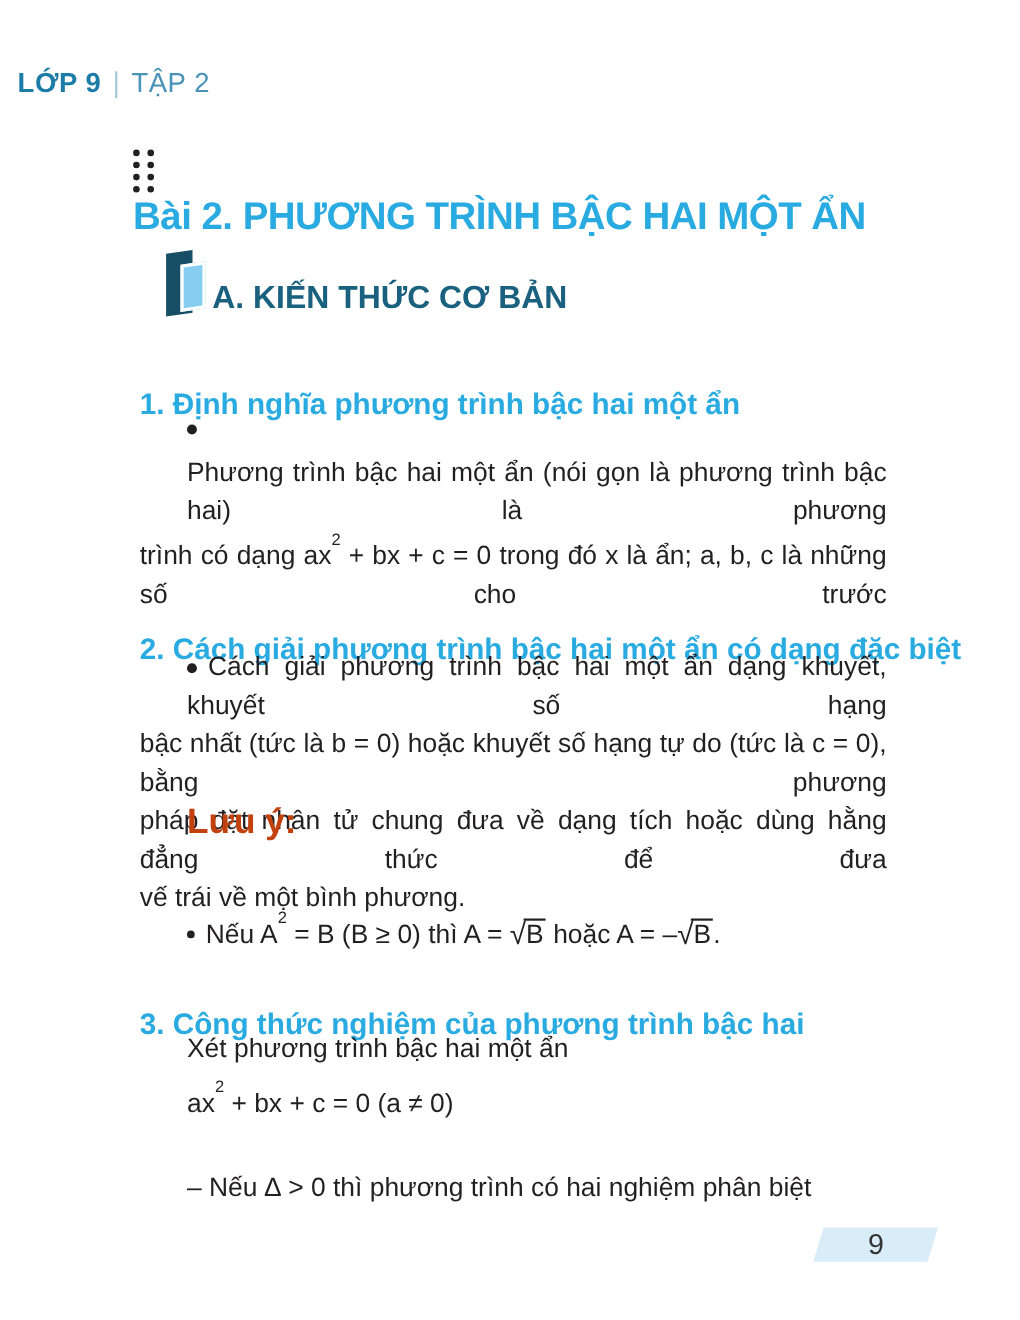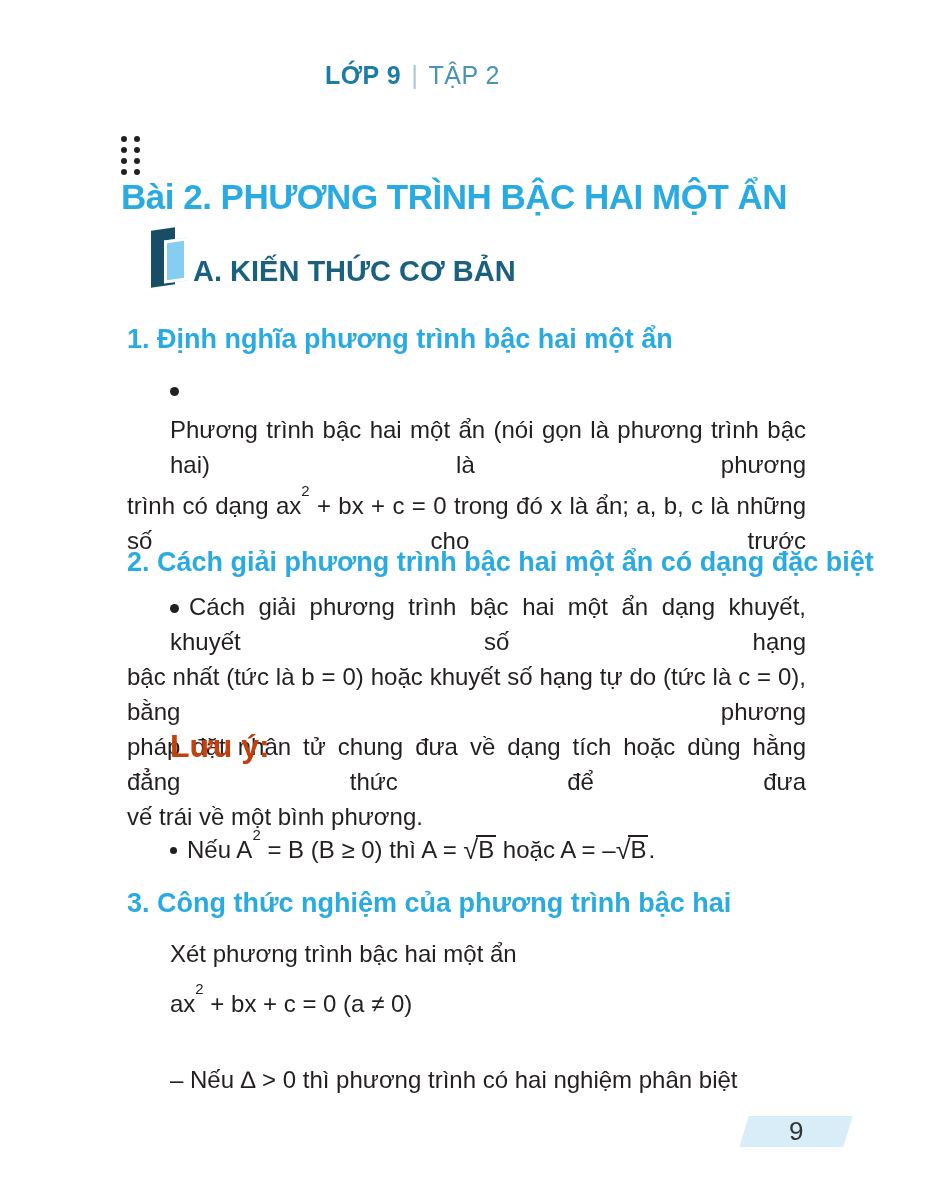--- a/index.html
+++ b/index.html
@@ -8,21 +8,21 @@
     width:927px;height:1200px;
     background:#ffffff;
     font-family:"Liberation Sans", sans-serif;
     color:#231f20;
     overflow:hidden;
   }
 
   
   .edition{
     position:absolute;top:60px;left:16px;right:118px;
-    text-align:center;font-size:25px;letter-spacing:0.5px;
+    text-align:left;font-size:25px;letter-spacing:0.5px;
   }
   .edition .grade{color:#1b7ca8;font-weight:bold;}
   .edition .sep{color:#a9c9da;font-weight:300;padding:0 10px;font-size:26px;}
   .edition .volume{color:#4a93b8;font-weight:400;}
 
   
   .title-row{position:absolute;left:121px;top:132px;display:flex;align-items:flex-start;flex-direction:column;}
   .dots{display:grid;grid-template-columns:6px 6px;column-gap:7px;row-gap:5px;margin-top:4px;margin-right:10px;}
   .dot{width:6px;height:6px;border-radius:50%;background:#231f20;}
   .lesson-title{
@@ -31,21 +31,21 @@
   }
 
   
   .section-a{position:absolute;left:122px;top:227px;display:flex;align-items:flex-end;height:64px;padding-left:29px;}
   .bookmark{position:relative;width:36px;height:64px;flex:0 0 auto;}
   .bm-dark{position:absolute;left:0;top:2px;width:24px;height:57px;background:#174e66;transform:skewY(-8deg);}
   .bm-light{position:absolute;left:13px;top:12px;width:17px;height:37px;background:#85cef1;border:3px solid #ffffff;transform:skewY(-8deg);}
   .section-a-title{font-size:29px;font-weight:bold;color:#1a607f;padding-bottom:3px;margin-left:6px;white-space:nowrap;}
 
   
-  .subhead{position:absolute;left:127px;font-size:27px;font-weight:bold;color:#29abe2;white-space:nowrap;}
+  .subhead{position:absolute;left:127px;font-size:27px;font-weight:bold;color:#29abe2;white-space:nowrap;margin-top:28px;}
   #s1-heading{top:324px;}
   #s2-heading{top:547px;}
   #s3-heading{top:888px;}
 
   
   .bodyline{position:absolute;font-size:24px;line-height:35px;color:#231f20;white-space:nowrap;}
   .para{position:absolute;left:127px;width:679px;font-size:24px;line-height:35px;color:#231f20;}
   #s1-para{top:412px;}
   #s2-para{top:589px;}
   .jline{text-align:justify;text-align-last:justify;}

